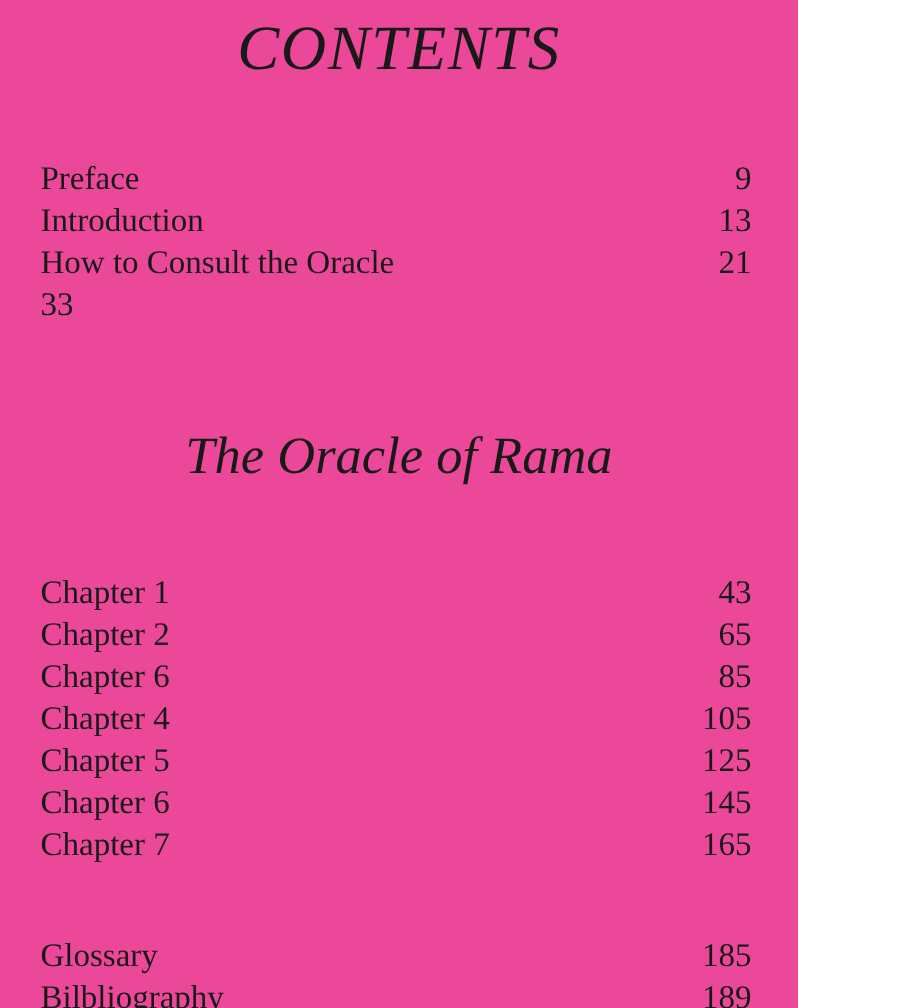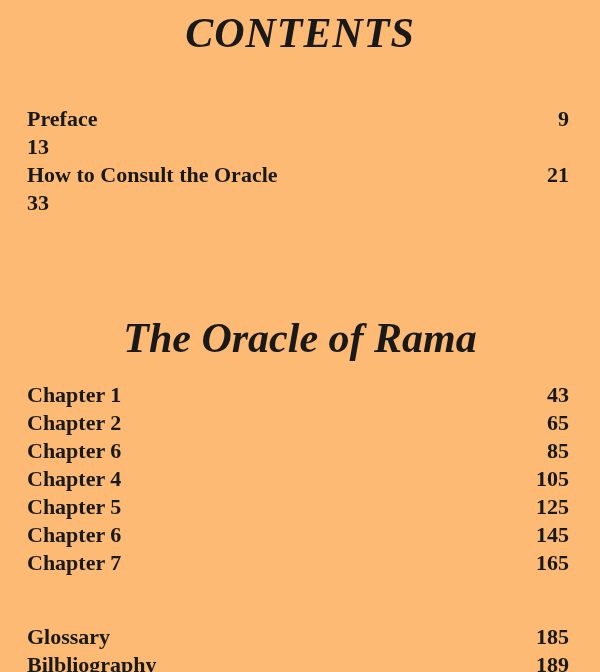--- a/index.html
+++ b/index.html
@@ -7,47 +7,46 @@
     padding: 0;
   }
   body {
     width: 600px;
     height: 672px;
     background: #ffffff;
     overflow: hidden;
   }
   .page {
     position: relative;
-    width: 600px;
+    width: 532px;
     height: 672px;
-    background: #fdba74;
+    background: #ec4899;
     color: #191919;
     font-family: "Liberation Serif", serif;
-    font-weight: bold;
   }
   .book-title {
     position: absolute;
     top: 8px;
     left: 0;
     right: 0;
     text-align: center;
     font-style: italic;
     font-size: 42px;
     line-height: 50px;
     letter-spacing: 1px;
     white-space: nowrap;
   }
   .section-heading {
     position: absolute;
-    top: 315px;
+    top: 281px;
     left: 0;
     right: 0;
     text-align: center;
     font-style: italic;
-    font-size: 42px;
+    font-size: 35px;
     line-height: 46px;
     white-space: nowrap;
   }
   .toc-block {
     position: absolute;
     left: 27px;
     right: 31px;
   }
   .toc-block.front-matter { top: 105px; }
   .toc-block.chapters     { top: 381px; }
@@ -74,20 +73,21 @@
 <div class="page">
 
   <div class="book-title">CONTENTS</div>
 
   <div class="toc-block front-matter">
     <div class="toc-row">
       <span class="toc-label">Preface</span>
       <span class="toc-page">9</span>
     </div>
     <div class="toc-row">
+      <span class="toc-label">Introduction</span>
       <span class="toc-page">13</span>
     </div>
     <div class="toc-row">
       <span class="toc-label">How to Consult the Oracle</span>
       <span class="toc-page">21</span>
     </div>
     <div class="toc-row">
       <span class="toc-page">33</span>
     </div>
   </div>

